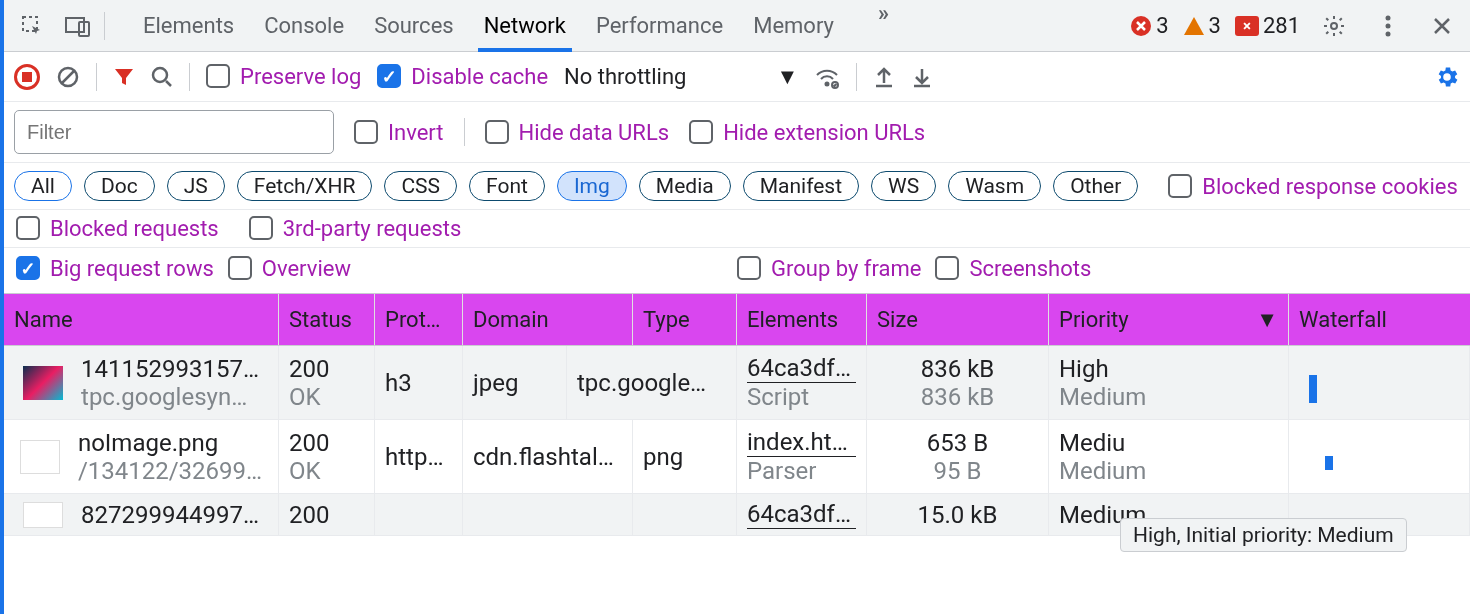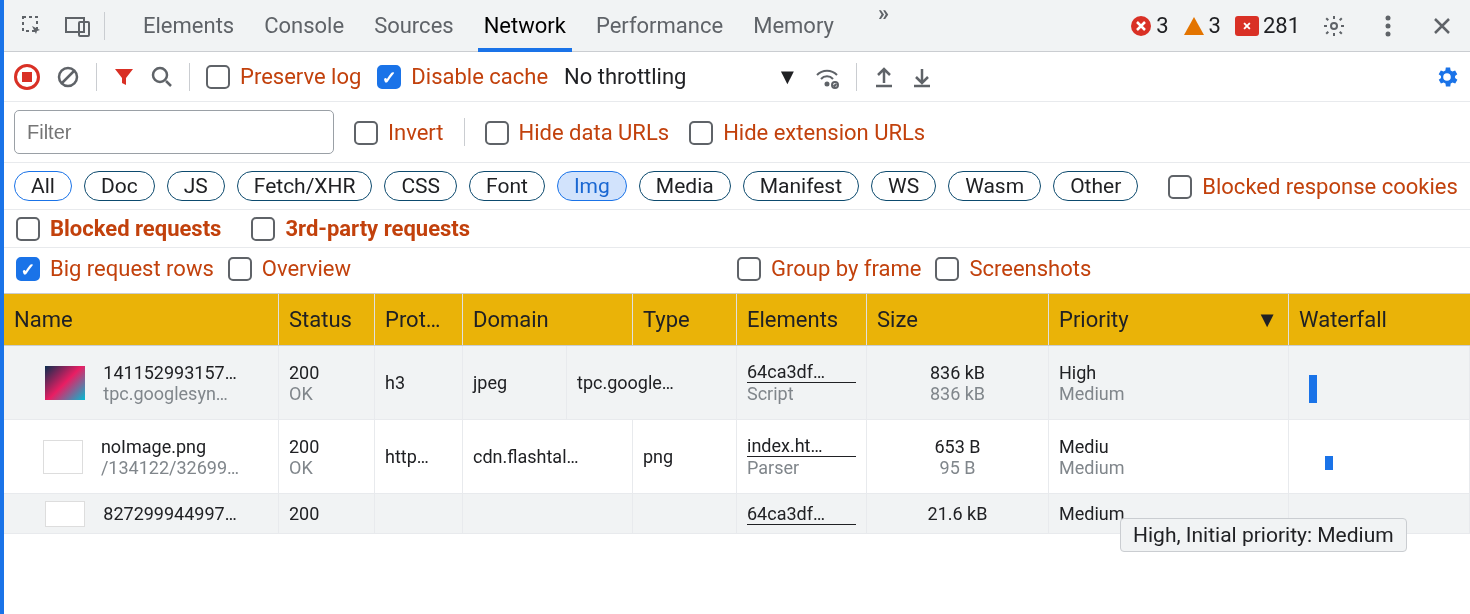--- a/index.html
+++ b/index.html
@@ -86,21 +86,21 @@
   .vdiv{width:1px;height:28px;background:#cacdd1;}
   .funnel-icon{color:#d93025;}
   .search-icon{color:#5f6368;}
   .chk{
     width:24px;height:24px;border:2px solid #5f6368;border-radius:5px;
     display:inline-flex;align-items:center;justify-content:center;
     margin-right:10px;flex:none;
   }
   .chk.checked{background:#1a73e8;border-color:#1a73e8;color:#fff;font-weight:bold;}
   .chk.checked::after{content:"✓";font-size:18px;}
-  .opt{display:flex;align-items:flex-end;color:#c2410c;cursor:pointer;}
+  .opt{display:flex;align-items:flex-start;color:#a21caf;cursor:pointer;}
   .throttle{display:flex;align-items:center;gap:90px;color:#202124;cursor:pointer;}
   .toolbar2 .spacer{flex:1;}
   .ticon{color:#5f6368;cursor:pointer;}
   
   .filter-row{
     display:flex;align-items:center;gap:20px;
     padding:8px 10px;
     border-bottom:1px solid #e8eaed;
     flex-wrap:wrap;
   }
@@ -121,34 +121,33 @@
     padding:2px 16px;font-size:21px;color:#202124;cursor:pointer;
     background:#fff;
   }
   .pill.all{border-color:#1a73e8;}
   .pill.active{background:#d2e3fc;border-color:#1a73e8;color:#1967d2;}
   
   .blocked-row{
     display:flex;align-items:center;gap:30px;
     padding:6px 12px;
     border-bottom:1px solid #e8eaed;
-    font-weight:bold;
   }
   
   .viewopts{
     display:flex;
     padding:8px 12px 12px;
     border-bottom:1px solid #cacdd1;
   }
   .viewcol{flex:1;display:flex;gap:14px;padding-right:30px;}
   
   .thead{
     display:flex;height:52px;align-items:stretch;
     border-bottom:1px solid #cacdd1;
-    background:#eab308;
+    background:#d946ef;
   }
   .th{
     display:flex;align-items:center;padding:0 10px;
     border-right:1px solid #e0e0e0;color:#202124;font-size:22px;
     cursor:pointer;overflow:hidden;white-space:nowrap;text-overflow:ellipsis;
   }
   .th.priority{justify-content:space-between;}
   .col-name{width:275px;}
   .col-status{width:96px;}
   .col-proto{width:88px;}
@@ -160,21 +159,21 @@
   .col-waterfall{flex:1;border-right:none;}
   .tbody{}
   .trow{
     display:flex;min-height:74px;align-items:stretch;
     border-bottom:1px solid #e8eaed;position:relative;
   }
   .trow.alt{background:#f1f3f4;}
   .td{
     display:flex;flex-direction:column;justify-content:center;
     padding:6px 10px;border-right:1px solid #e8eaed;
-    overflow:hidden;font-size:18px;
+    overflow:hidden;font-size:24px;
   }
   .td .sub{color:#80868b;}
   .td.name-cell{flex-direction:row;align-items:center;gap:18px;}
   .td.name-cell .namecol{display:flex;flex-direction:column;overflow:hidden;}
   .thumb{width:40px;height:34px;background:linear-gradient(135deg,#0b2e4f,#e91e63,#00bcd4);flex:none;}
   .thumb.blank{background:#fff;border:1px solid #ddd;}
   .size-cell{align-items:center;}
   .init-link{border-bottom:1px solid #202124;}
   .wf-bar{width:8px;height:28px;background:#1a73e8;margin-left:10px;margin-top:12px;}
   .ellip{overflow:hidden;white-space:nowrap;text-overflow:ellipsis;}
@@ -491,21 +490,21 @@
     <div class="td col-status">
         <span>200</span>
       </div>
     <div class="td col-proto"></div>
     <div class="td col-domain"></div>
     <div class="td col-type"></div>
     <div class="td col-init">
         <span class="init-link ellip">64ca3df…</span>
       </div>
     <div class="td col-size size-cell">
-        <span>21.6 kB</span>
+        <span>15.0 kB</span>
       </div>
     <div class="td col-priority">
         <span>Medium</span>
       </div>
     <div class="td col-waterfall"></div>
   </div>
 
 </div>
 
 <div class="tooltip">High, Initial priority: Medium</div>

